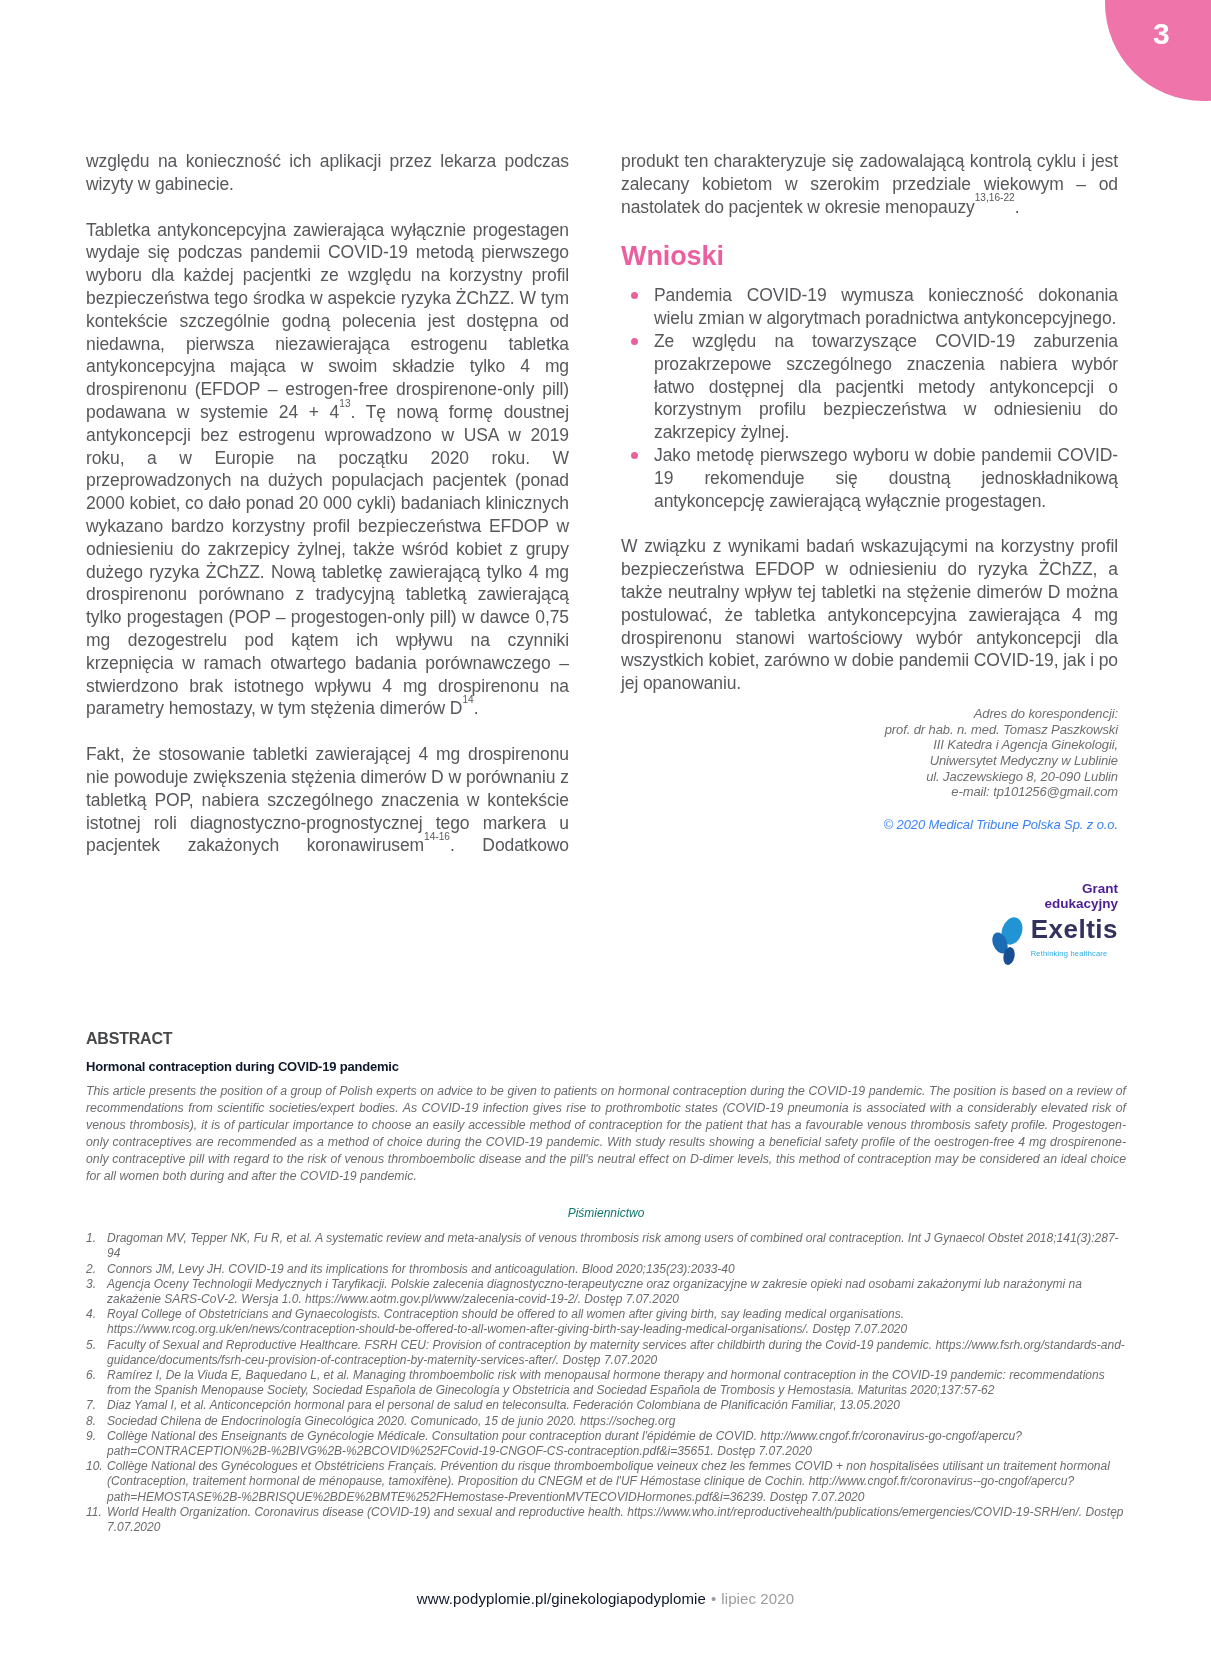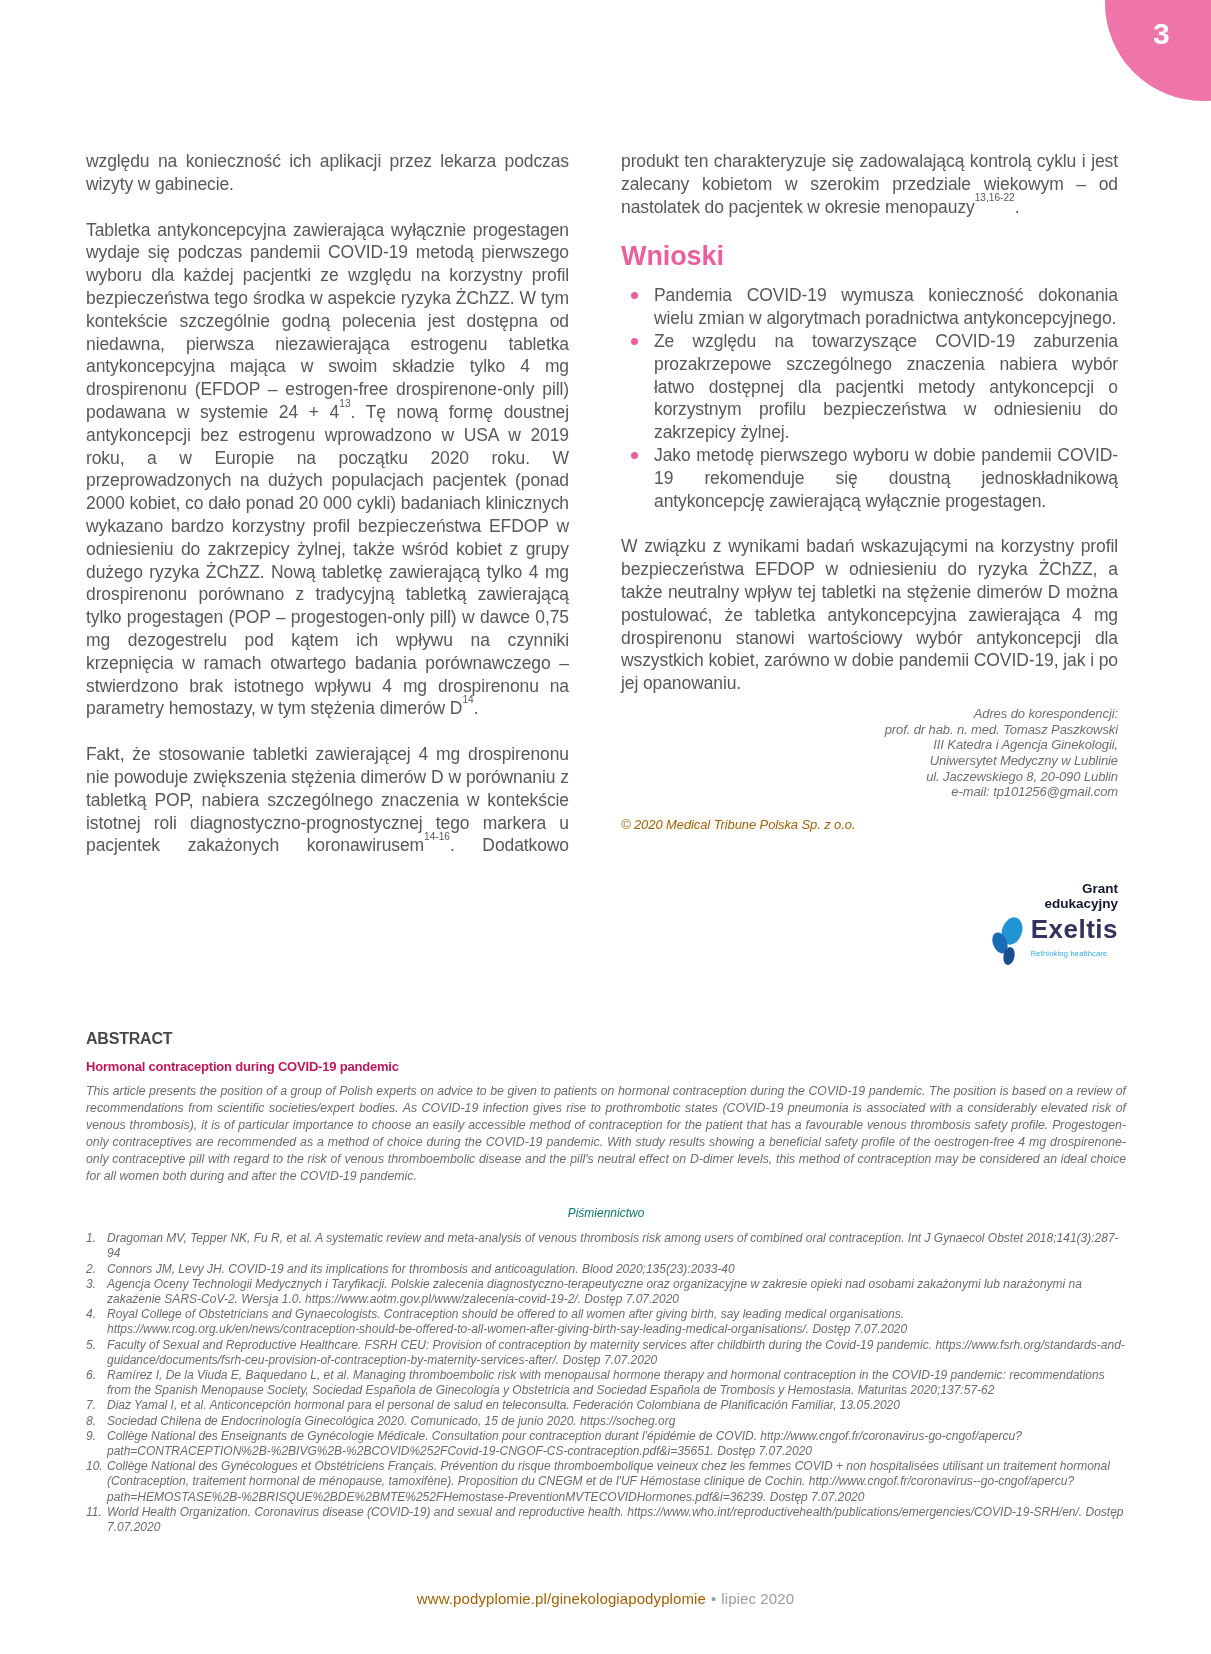--- a/index.html
+++ b/index.html
@@ -51,43 +51,43 @@
     width: 7px; height: 7px; border-radius: 50%;
     background: #ec5f9e;
   }
 
   .address {
     margin-top: 11px; text-align: right;
     font-style: italic; font-size: 13px; line-height: 15.7px;
     color: #6e6f72;
   }
   .copyright {
-    margin-top: 14px; 
-    font-style: italic; font-size: 13px; color: #a16207;
+    margin-top: 14px; text-align: right;
+    font-style: italic; font-size: 13px; color: #3b82f6;
   }
   .grant {
     margin-top: 44px; text-align: right;
     font-weight: 700; font-size: 13.5px; line-height: 15px;
-    color: #0f172a; letter-spacing: 0;
+    color: #4c1d95; letter-spacing: 0;
   }
   .logo-row {
     margin-top: 5px;
     display: flex; justify-content: flex-end; gap: 7px;
   }
   .logo-textcol { display: flex; flex-direction: column; }
   .logo-name { font-size: 26px; line-height: 26px; font-weight: 600; color: #32325e; letter-spacing: 0.5px; }
   .logo-tagline { font-size: 7.5px; color: #2aa9e2; margin-top: 1px; letter-spacing: 0.2px; }
 
   
   .abstract {
     position: absolute; left: 86px; top: 1030px; width: 1040px;
     color: #6b6c6f;
   }
   .abstract-heading { font-weight: 700; font-size: 16px; color: #47484a; letter-spacing: -0.2px; }
-  .abstract-title  { font-weight: 700; font-size: 13px; color: #be185d; margin-top: 11px; letter-spacing: -0.2px; }
+  .abstract-title  { font-weight: 700; font-size: 13px; color: #0f172a; margin-top: 11px; letter-spacing: -0.2px; }
   .abstract-body {
     margin: 9px 0 0 0;
     font-style: italic; font-size: 12.3px; line-height: 17px;
     text-align: justify;
   }
 
   
   .references {
     position: absolute; left: 86px; top: 1206px; width: 1040px;
     color: #6b6c6f; font-style: italic;
@@ -96,21 +96,21 @@
   .ref-heading { color: #0f766e; margin-bottom: 10px; text-align: center; }
   .ref-item { display: flex; }
   .ref-num  { width: 21px; flex: none; }
   .ref-text { flex: 1; }
 
   
   .footer {
     position: absolute; left: 0; top: 1590px; width: 1211px;
     text-align: center; font-size: 15px; letter-spacing: 0.1px;
   }
-  .footer-url { color: #a16207; }
+  .footer-url { color: #0f172a; }
   .footer-sep { color: #9c9c9e; margin: 0 5px; }
   .footer-issue { color: #9c9c9e; }
 </style>
 </head>
 <body>
 
 <div class="page">
 
   <div class="corner-circle">
     <span class="corner-number">3</span>

